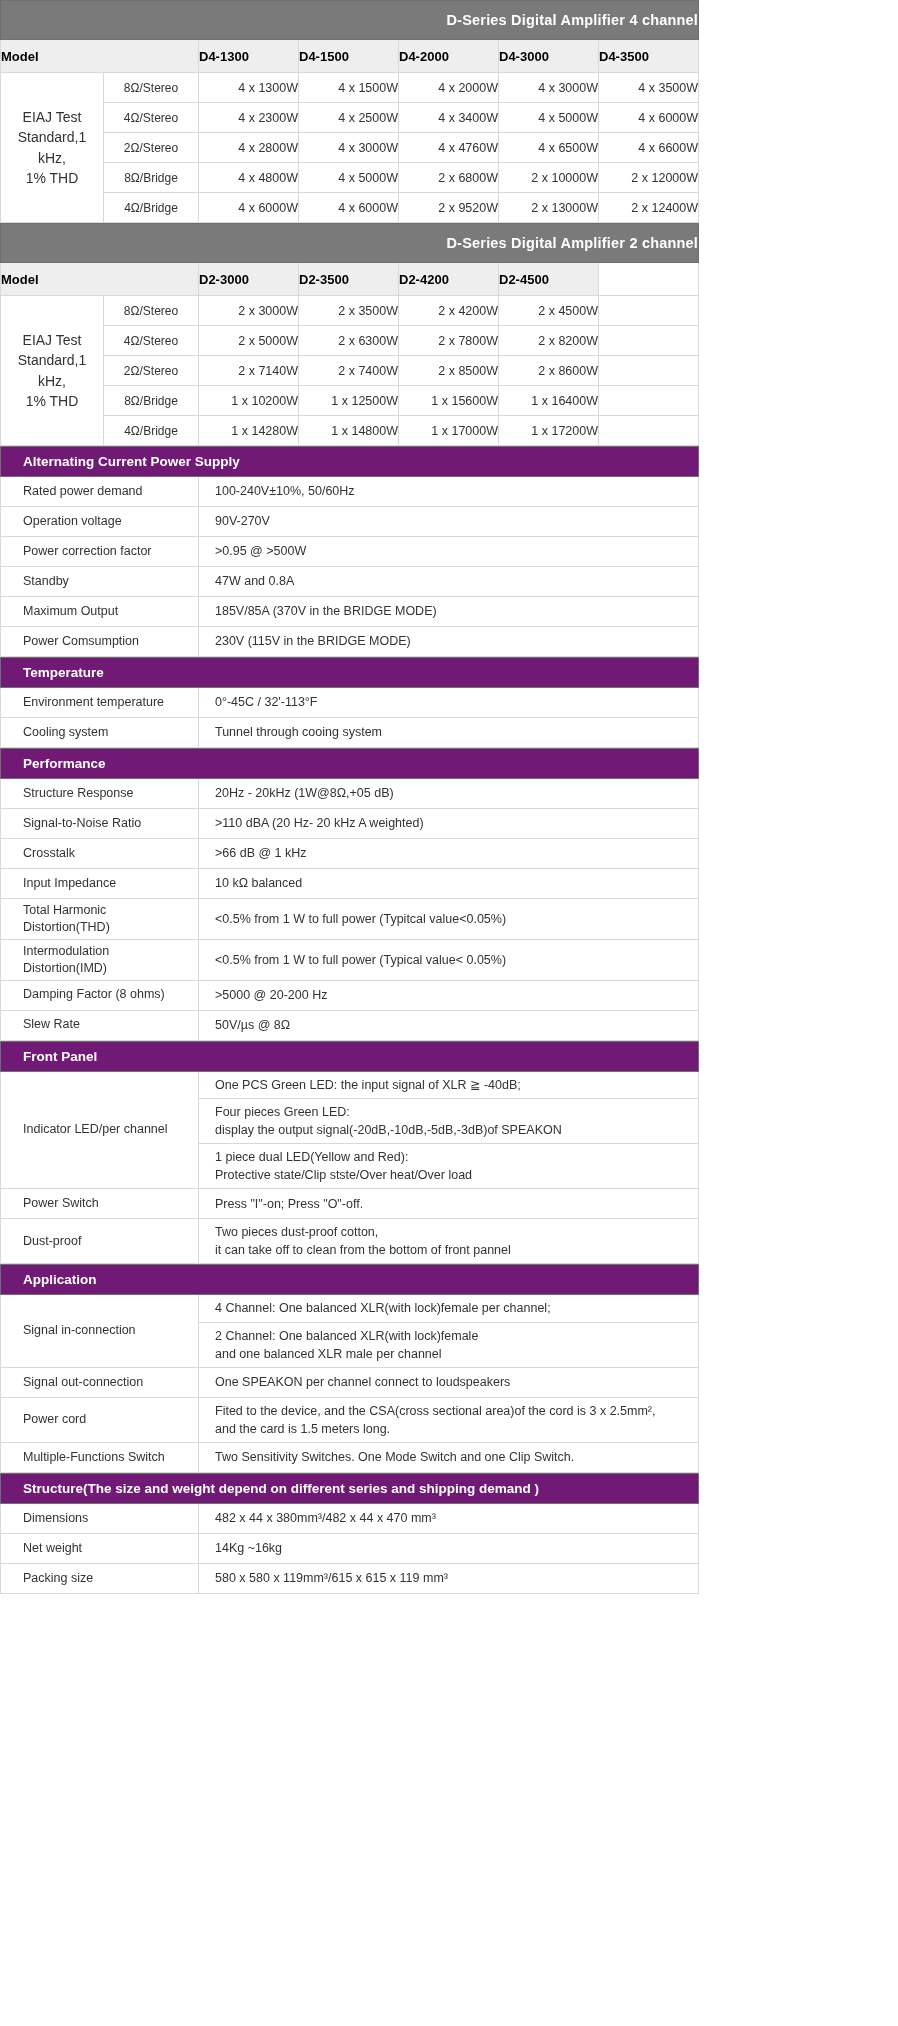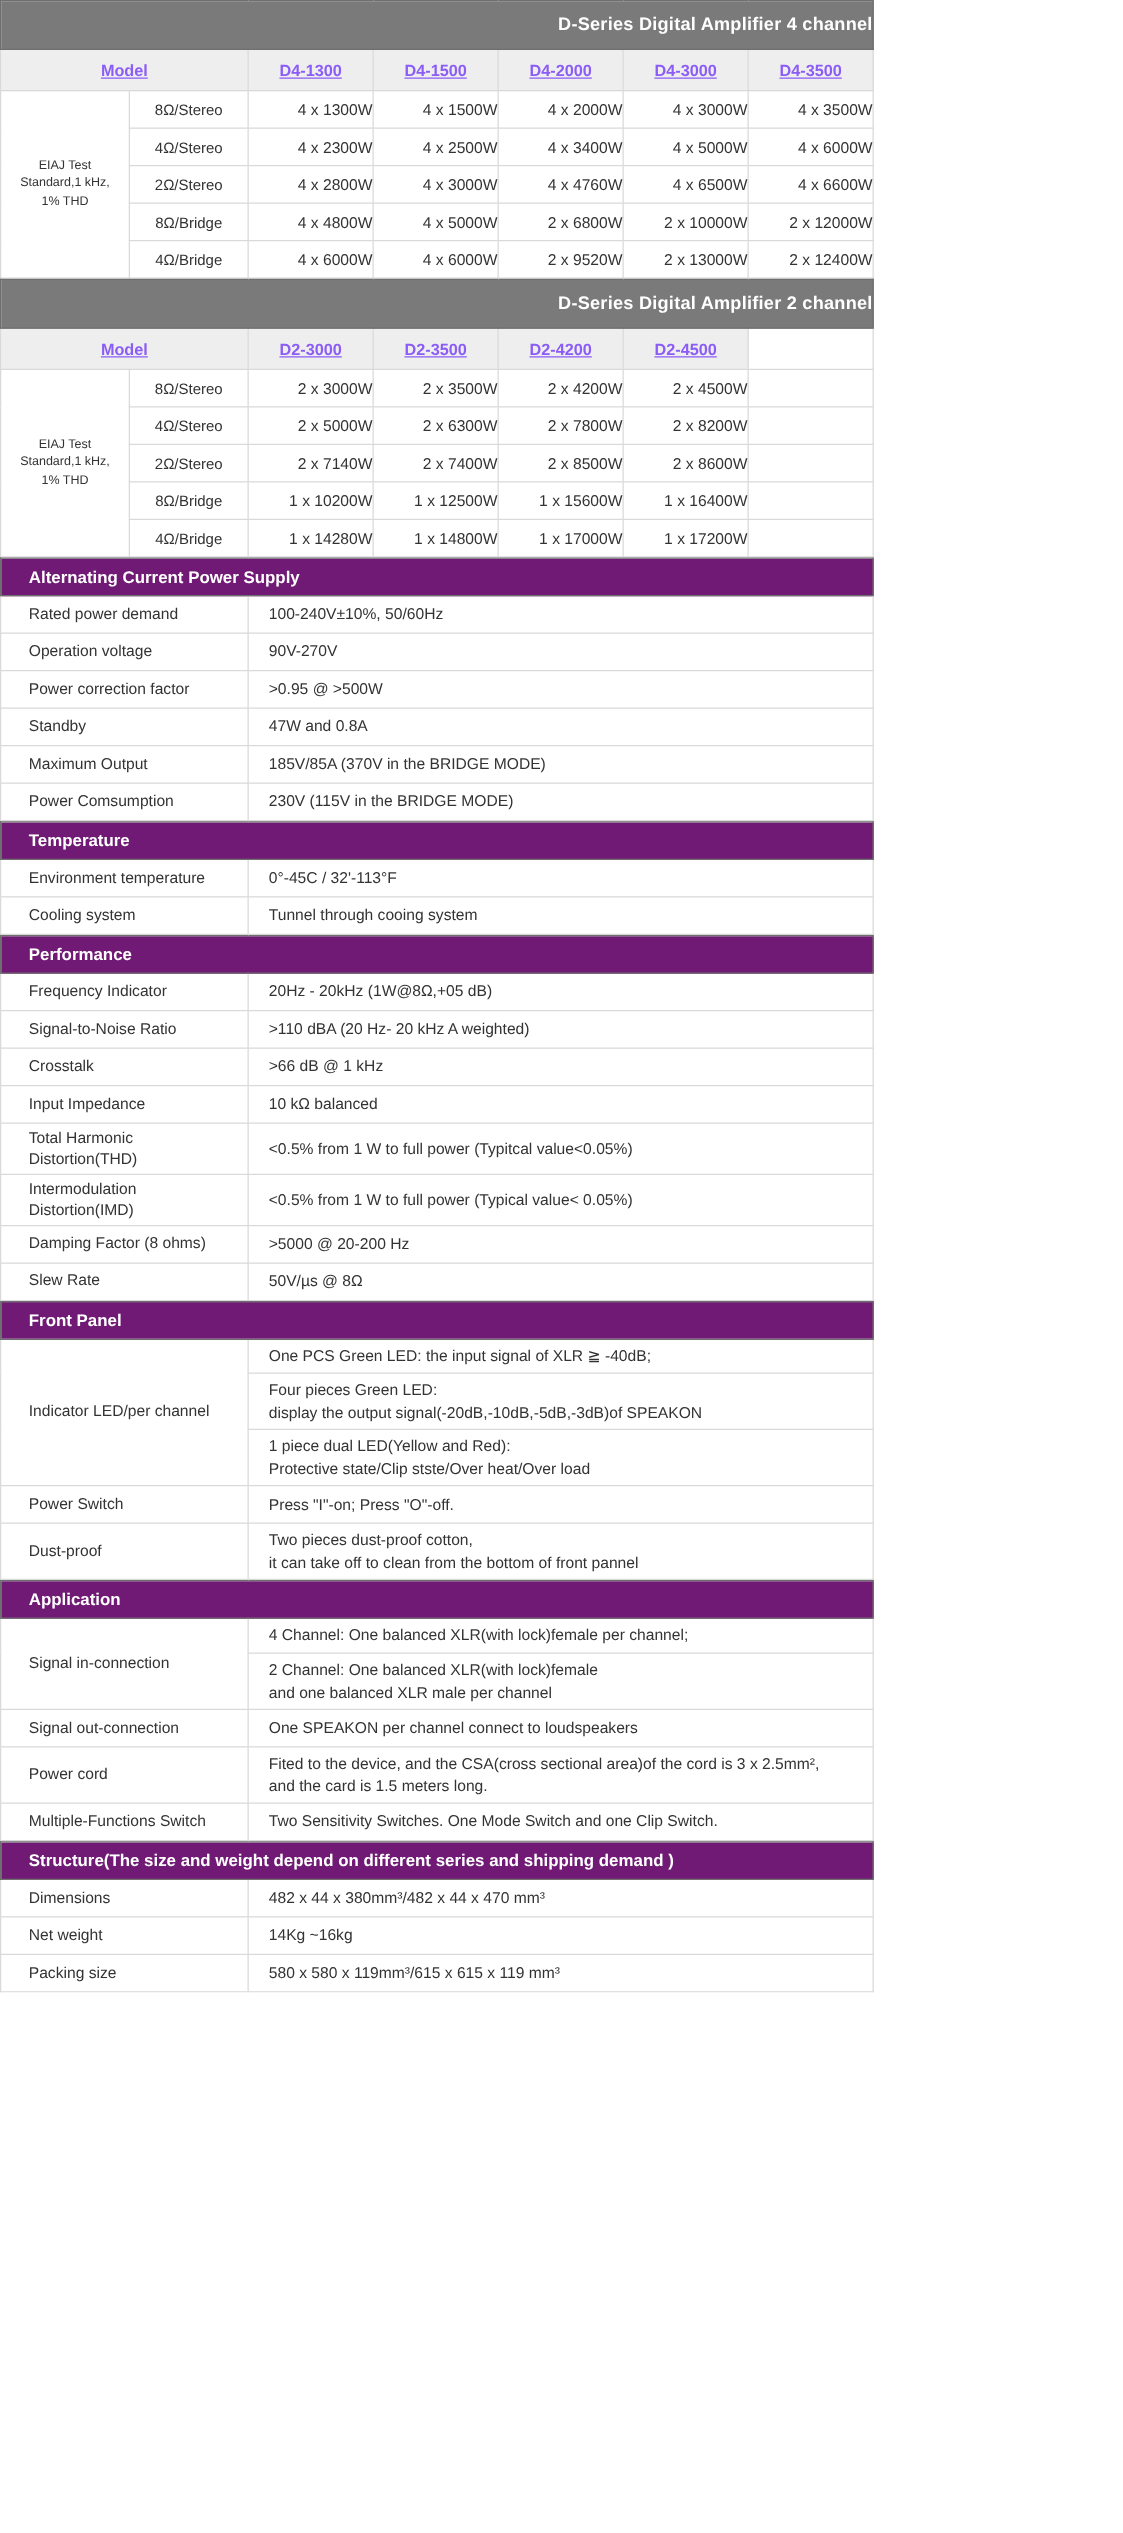--- a/index.html
+++ b/index.html
@@ -44,34 +44,32 @@
     font-weight:bold;
     font-size:13.5px;
     text-align:left;
     padding:0 0 0 22px;
     height:29px;
     border:1px solid #6f6f6f;
   }
   .hdr-band{
     background:#eeeeee;
     font-weight:bold;
-    text-align:center;
     height:32px;
     font-size:13px;
-    color:#8b5cf6;
-    text-decoration:underline;
+    color:#000000;
   }
   .cell{
     height:29px;
     text-align:right;
     font-size:12.5px;
   }
   .label-cell{
     text-align:center;
-    font-size:10px;
+    font-size:14px;
     line-height:1.45;
     padding:3px 6px;
   }
   .impedance{
     text-align:center;
     font-size:12px;
   }
   .empty{background:#ffffff;}
   .spec-label{
     padding-left:22px;
@@ -299,21 +297,21 @@
   <table>
     <colgroup>
         <col style="width:198px">
         <col style="width:500px">
       </colgroup>
     <tbody>
         <tr>
       <td class="section-band" colspan="2">Performance</td>
     </tr>
     <tr>
-      <td class="spec-label">Frequency Indicator</td>
+      <td class="spec-label">Structure Response</td>
       <td class="spec-value">20Hz - 20kHz (1W@8Ω,+05 dB)</td>
     </tr>
     <tr>
       <td class="spec-label">Signal-to-Noise Ratio</td>
       <td class="spec-value">&gt;110 dBA (20 Hz- 20 kHz A weighted)</td>
     </tr>
     <tr>
       <td class="spec-label">Crosstalk</td>
       <td class="spec-value">&gt;66 dB @ 1 kHz</td>
     </tr>

